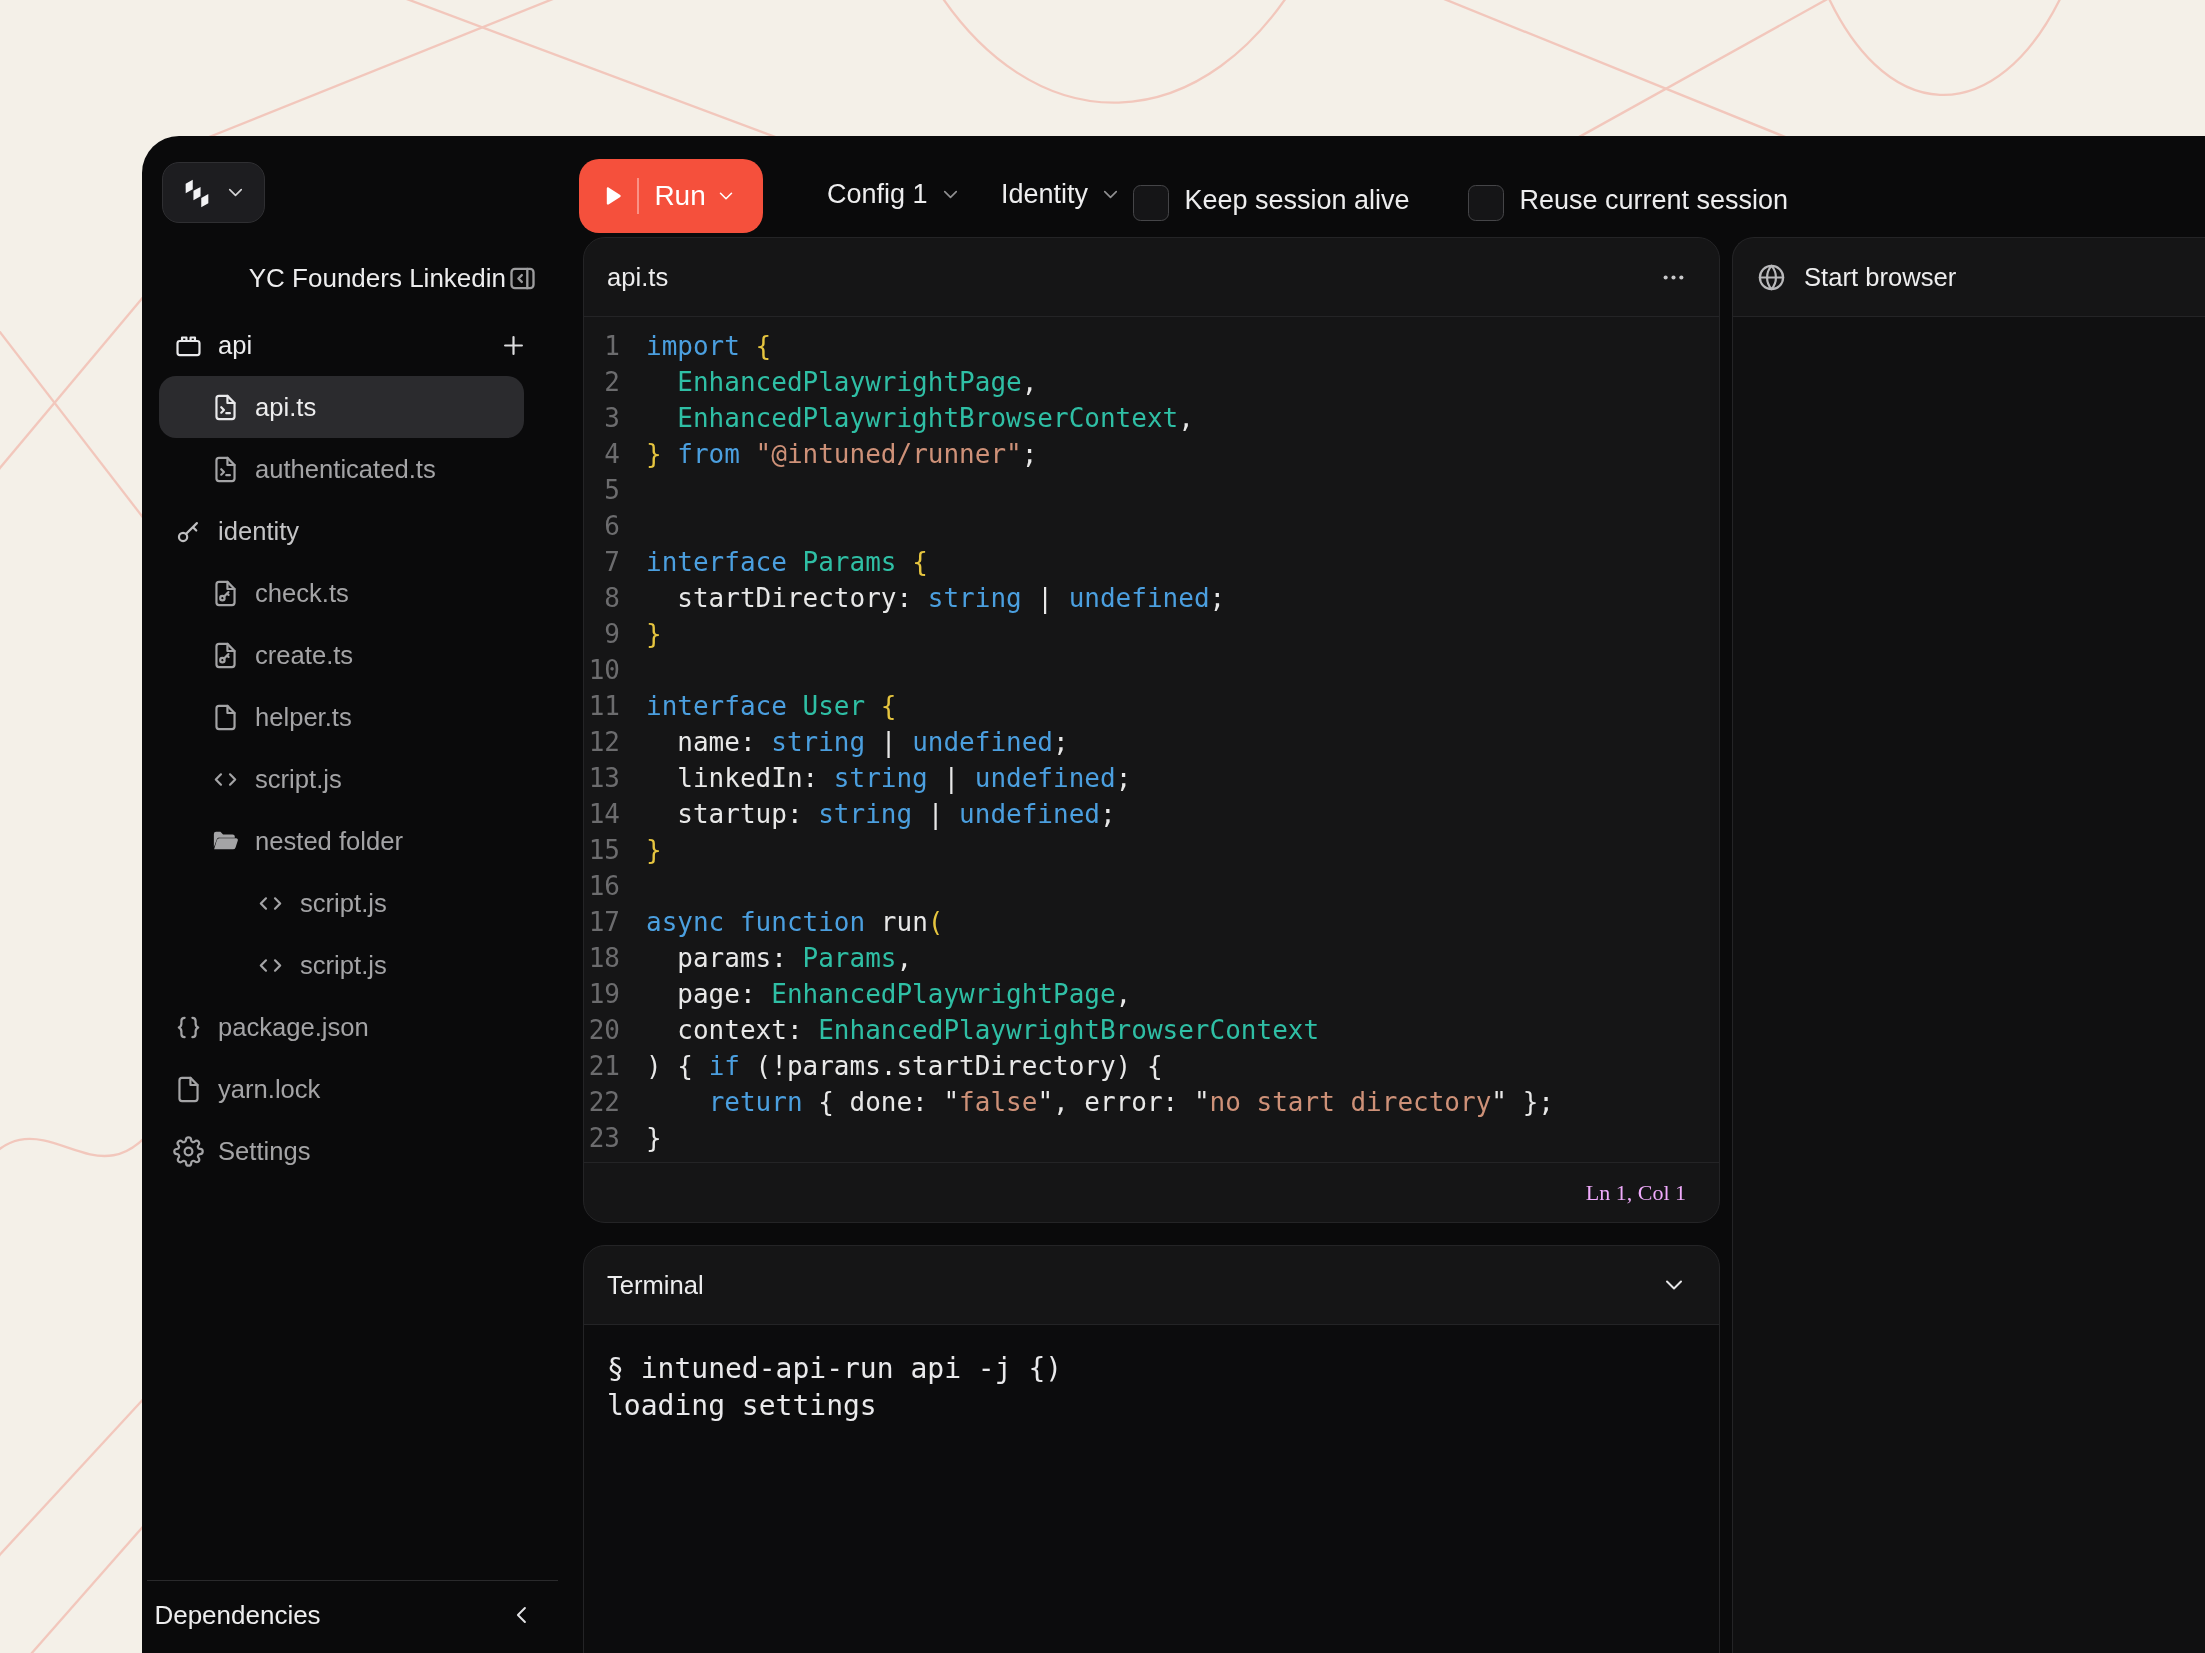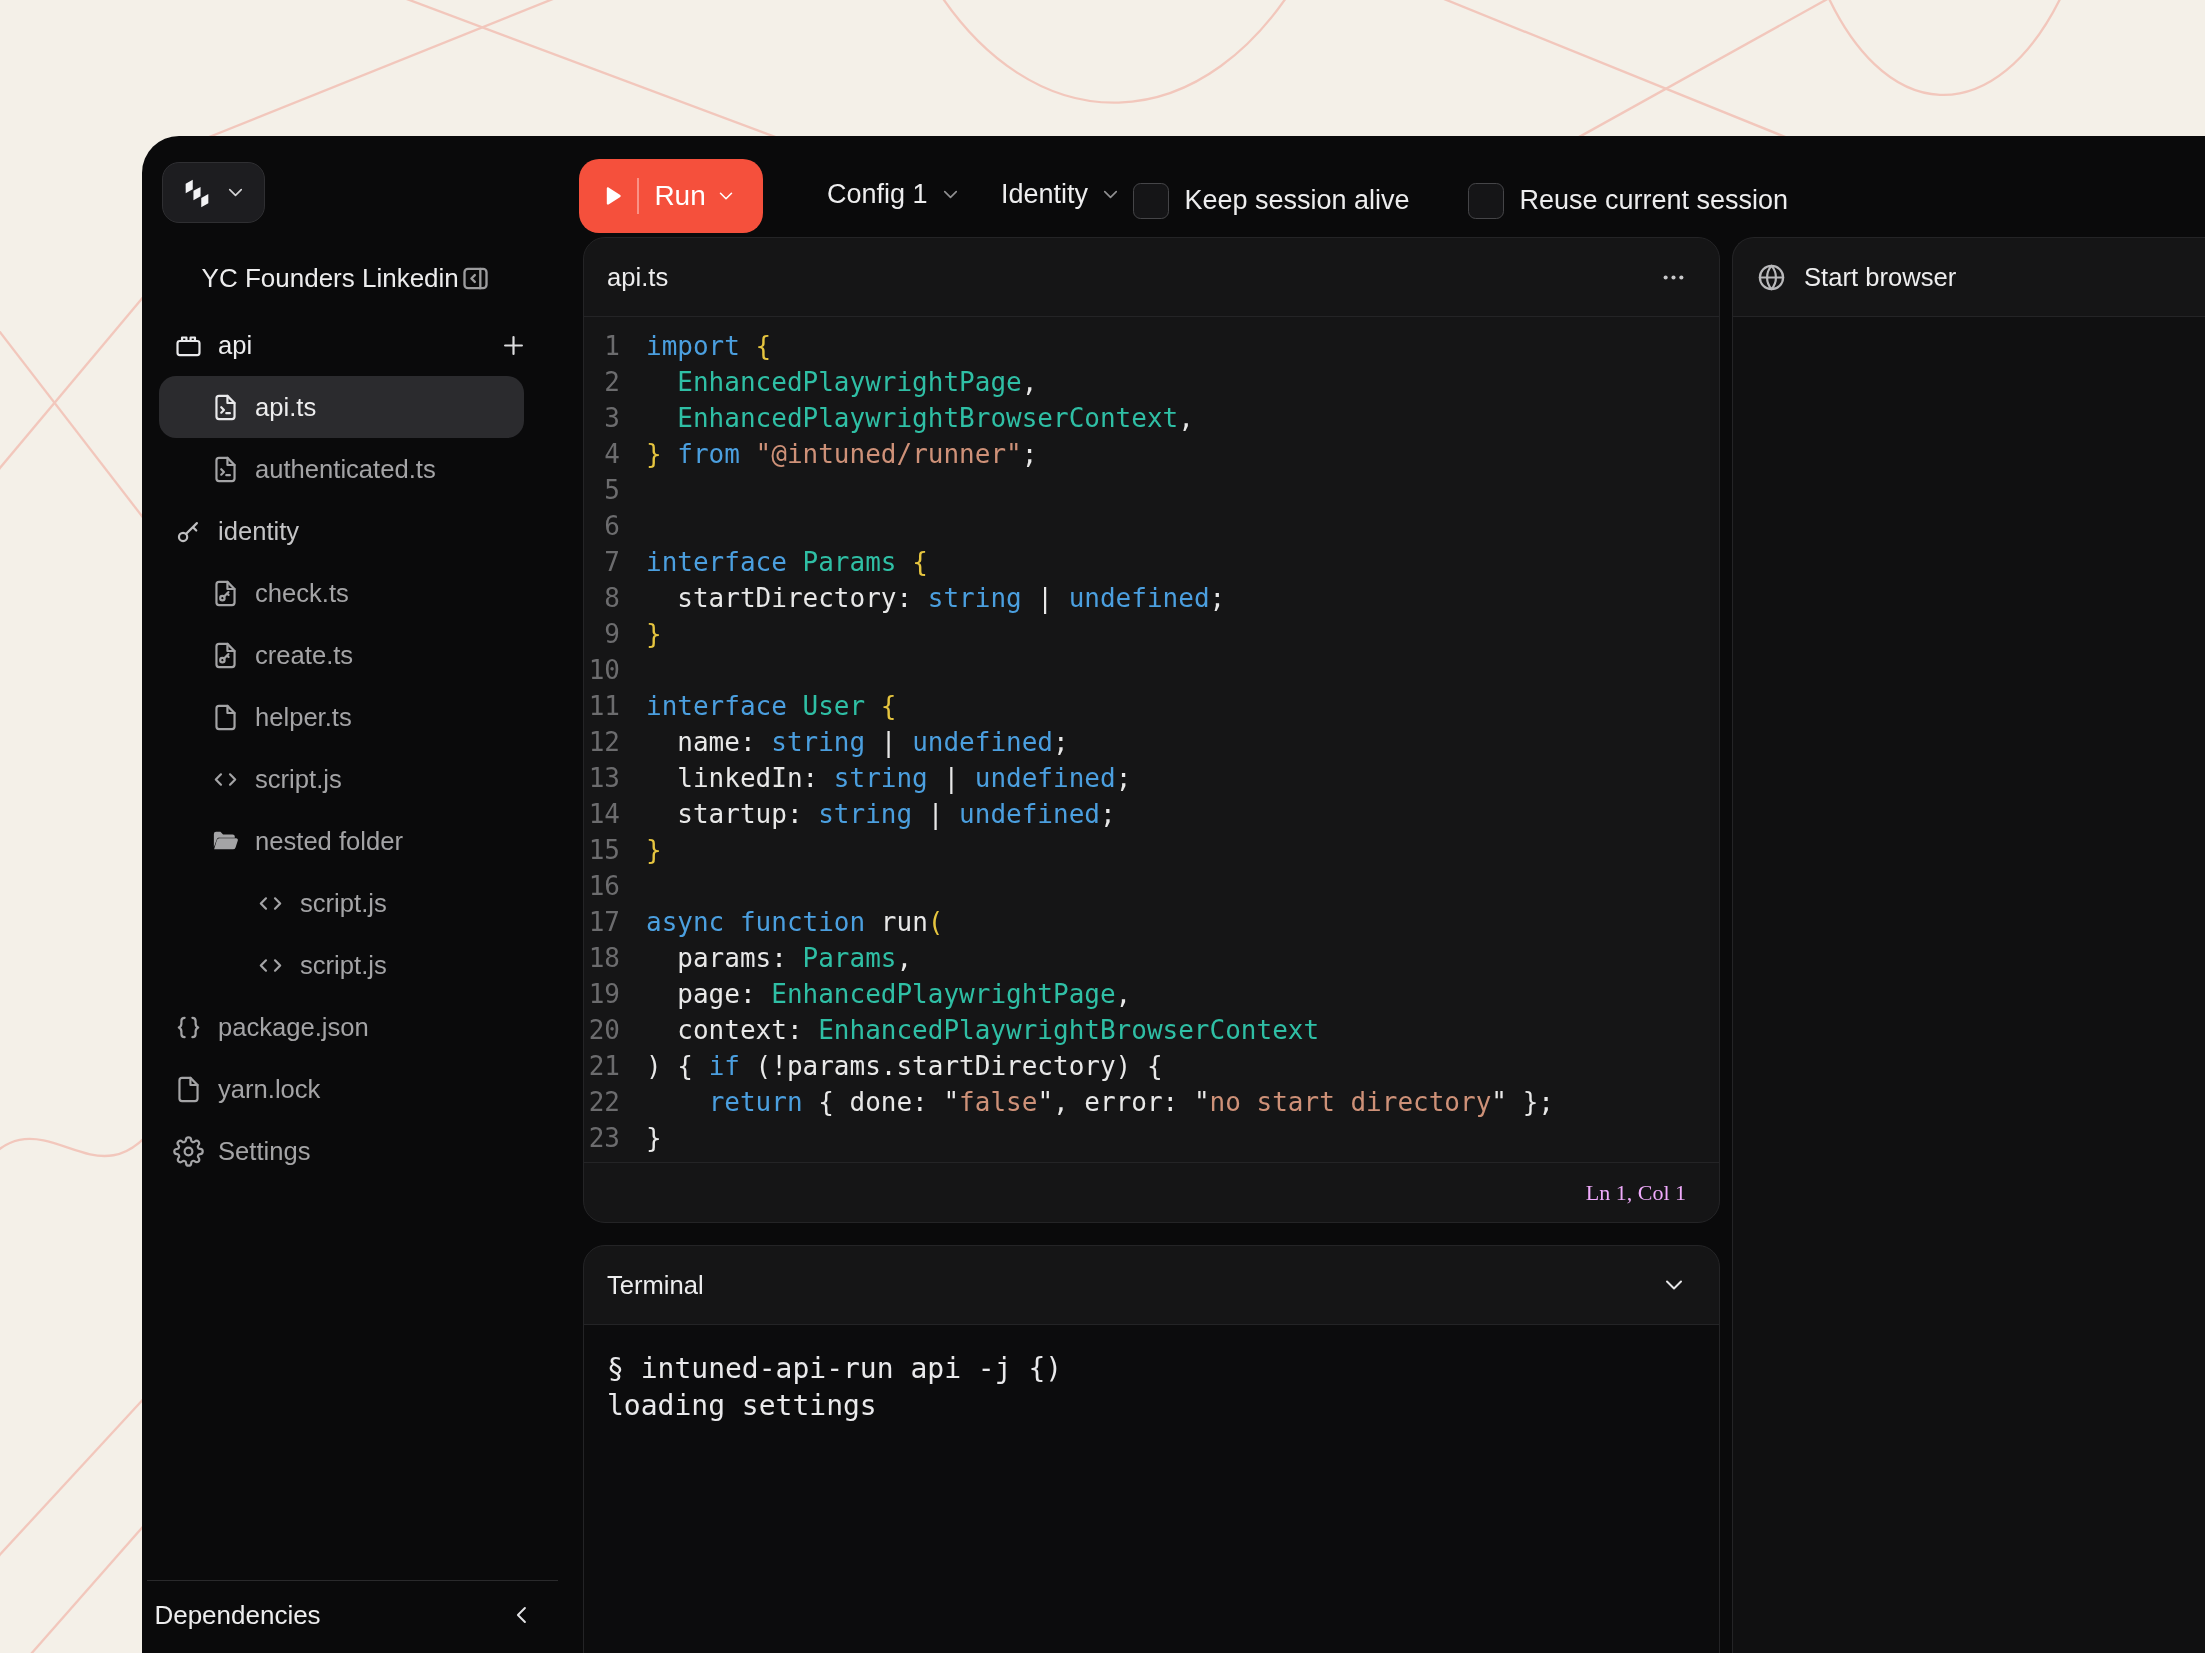--- a/index.html
+++ b/index.html
@@ -16,21 +16,21 @@
   .bg-curves{position:absolute;inset:0;}
   .app{position:absolute;left:142px;top:136px;right:0;bottom:0;background:var(--appbg);
        border-top-left-radius:37px;overflow:hidden;}
 
   
   .sidebar{position:absolute;left:0;top:0;bottom:0;width:431px;}
   .logo-btn{position:absolute;left:20px;top:25.6px;width:103px;height:61px;background:#1D1D20;
     border:0.8px solid #2F2F32;border-radius:17px;display:flex;align-items:center;justify-content:center;gap:9.3px;cursor:pointer;}
   .logo-btn .logo{width:34px;height:34px;color:#F2F2F4;}
   .logo-btn .chev{width:23px;height:23px;color:#D2D2D4;}
-  .project-row{position:absolute;left:12.4px;right:34px;top:122px;height:40px;display:flex;align-items:center;justify-content:center;}
+  .project-row{position:absolute;left:12.4px;right:34px;top:122px;height:40px;display:flex;align-items:center;justify-content:flex-end;}
   .project-title{font-size:26px;font-weight:500;color:var(--text);}
   .collapse-ic{width:33px;height:33px;color:#9C9C9E;cursor:pointer;}
   .tree{position:absolute;left:0;right:0;top:178px;}
   .tree-row{height:62px;margin:0 49px 0 17px;border-radius:17px;display:flex;align-items:center;position:relative;cursor:pointer;}
   .tree-row.selected{background:var(--selected);}
   .tree-row .t-icon{width:31px;height:31px;flex:0 0 31px;color:var(--muted);display:flex;align-items:center;justify-content:center;}
   .tree-row .t-label{margin-left:14px;font-size:25.6px;color:var(--muted);white-space:nowrap;}
   .tree-row.tone-bright .t-label{color:var(--text);} .tree-row.tone-bright .t-icon{color:#E9E9EB;}
   .tree-row.tone-mid .t-label{color:var(--mid);} .tree-row.tone-mid .t-icon{color:#BFBFC1;}
   .tree-row .ind-0{width:14px;} .tree-row .ind-1{width:51px;} .tree-row .ind-2{width:96px;}
@@ -44,21 +44,21 @@
   .run-btn{position:absolute;left:437px;top:22.5px;width:184px;height:74px;background:var(--red);
     border-radius:20px;display:flex;align-items:center;padding:0 20px;cursor:pointer;}
   .run-btn .play{width:26px;height:26px;color:#fff;}
   .run-btn .rb-div{width:1.5px;height:36px;background:rgba(255,255,255,.38);margin:0 15.5px 0 12.4px;}
   .run-btn .rb-label{color:#fff;font-size:28px;font-weight:500;}
   .run-btn .chev{width:22px;height:22px;color:#fff;margin-left:9.3px;}
   .dd{position:absolute;top:37px;height:43px;display:flex;align-items:center;gap:11px;cursor:pointer;}
   .dd-label{font-size:27px;font-weight:500;color:var(--text);margin-left:44px;}
   .dd .chev{width:23px;height:23px;color:#8F8F91;}
   .dd-config{left:641px;} .dd-identity{left:815px;}
-  .cb-group{position:absolute;top:43px;height:43px;display:flex;align-items:center;gap:15.5px;}
+  .cb-group{position:absolute;top:49px;height:43px;display:flex;gap:15.5px;}
   .cb-keep{left:991px;} .cb-reuse{left:1326px;}
   .checkbox{width:36px;height:36px;border:1.9px solid #454548;border-radius:7.7px;background:#151517;cursor:pointer;}
   .cb-label{font-size:27px;font-weight:500;color:var(--text);white-space:nowrap;}
 
   
   .panel{position:absolute;background:var(--panel);border:0.8px solid var(--border);}
   .editor-panel{left:441px;top:101px;width:1137px;height:986px;border-radius:22px;overflow:hidden;}
   .terminal-panel{left:441px;top:1109px;width:1137px;bottom:0;border-radius:22px 22px 0 0;overflow:hidden;}
   .browser-panel{left:1590px;top:101px;right:0;bottom:0;border-radius:22px 0 0 0;border-right:none;overflow:hidden;}
   .panel-header{height:79px;display:flex;align-items:center;padding:0 31px 0 23px;border-bottom:0.8px solid var(--border);}

